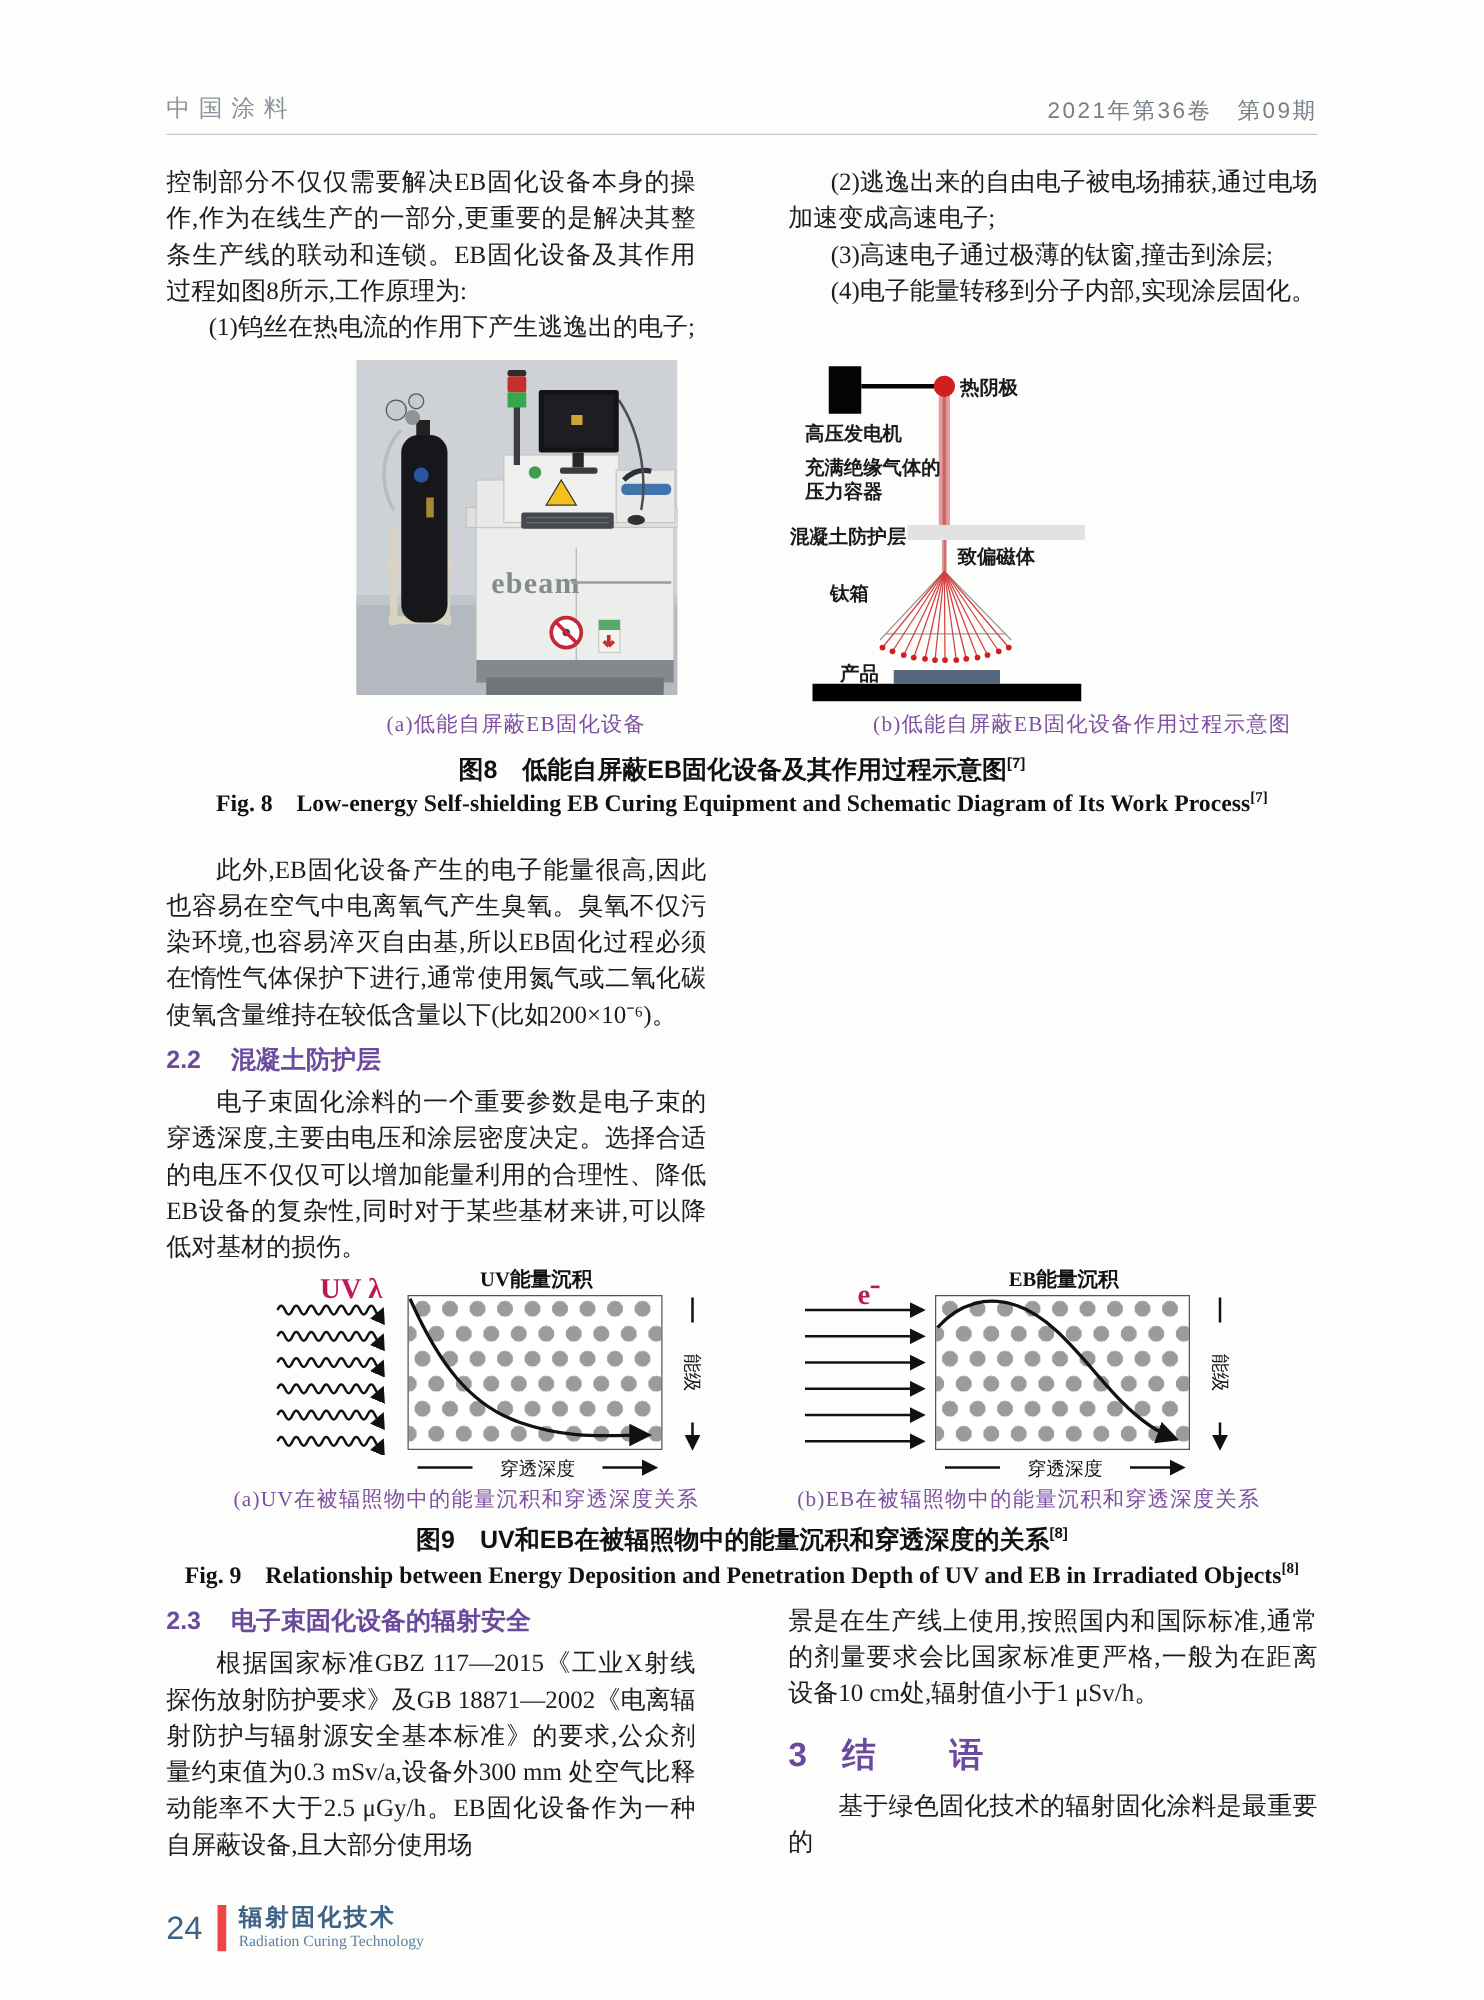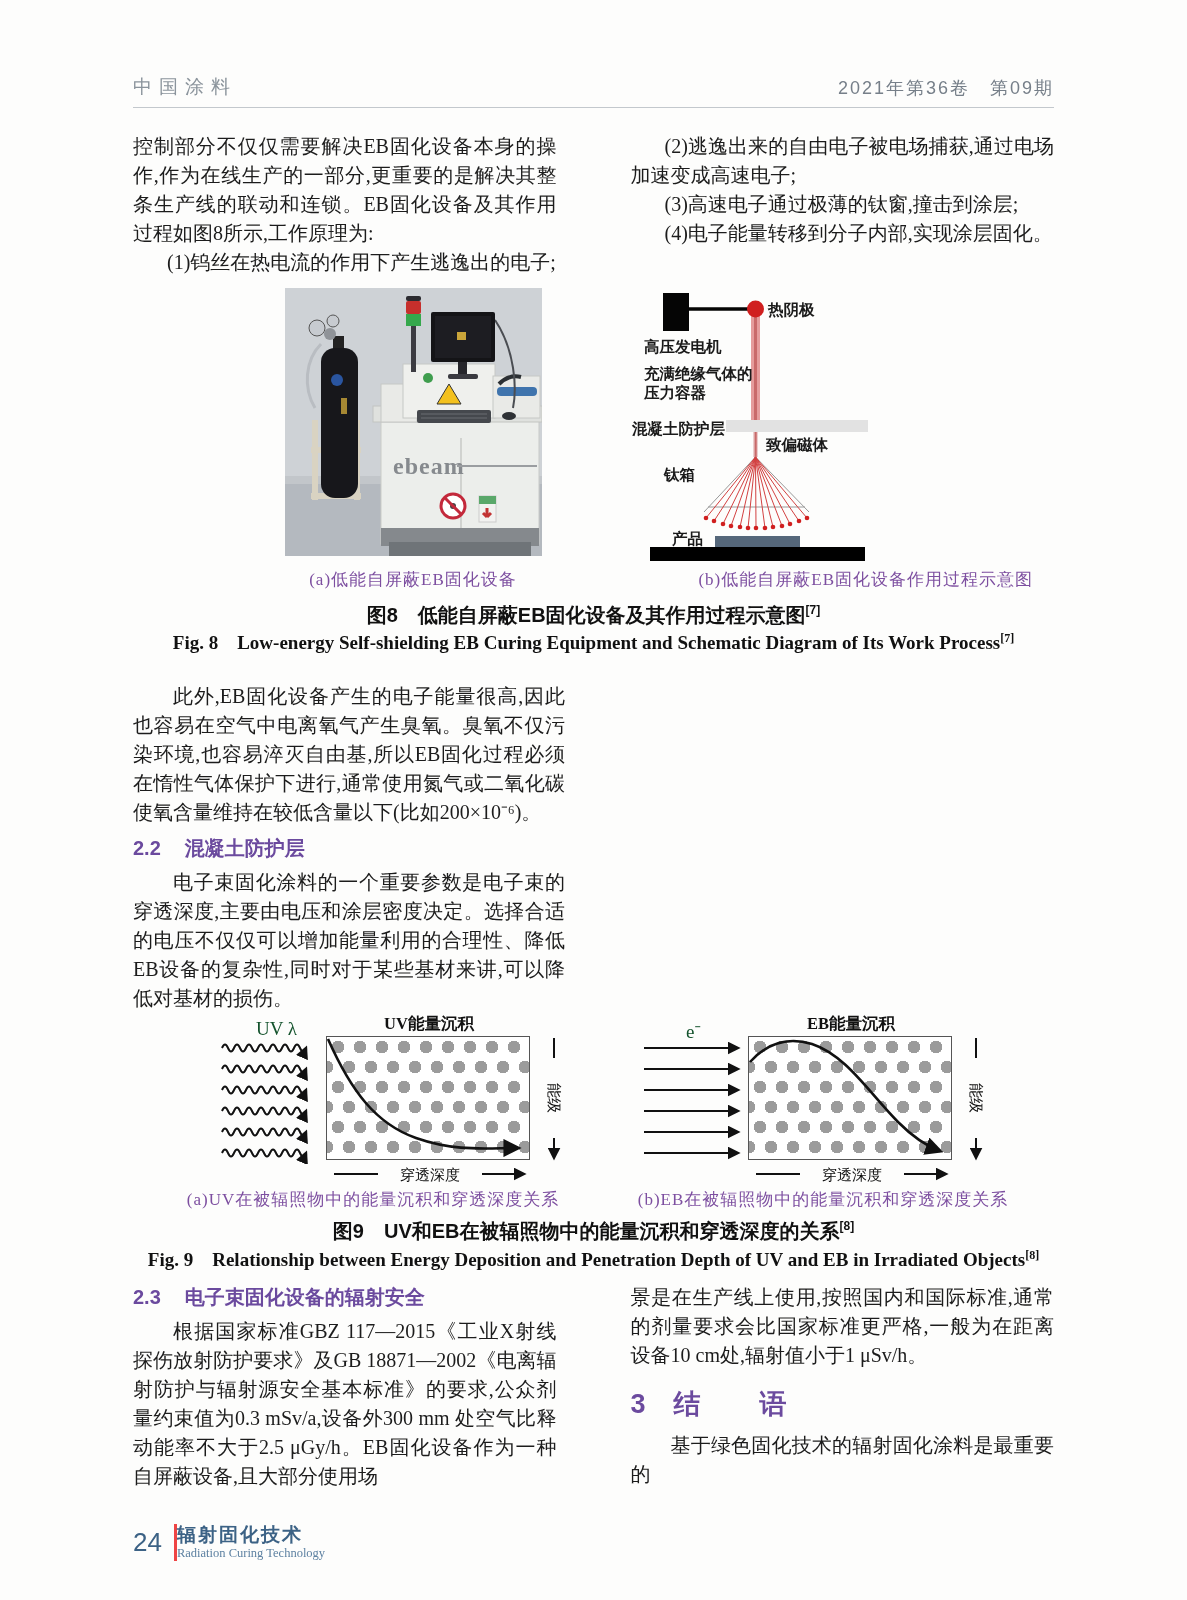--- a/index.html
+++ b/index.html
@@ -33,38 +33,38 @@
 
   
   .subcap{color:#7d4fa0;font-size:17px;letter-spacing:1px;}
   .figcap-zh{width:100%;text-align:center;font-family:"Liberation Sans",sans-serif;
              font-weight:bold;font-size:20px;color:#111;}
   .figcap-en{width:100%;text-align:center;font-weight:bold;font-size:19px;color:#111;}
   sup{font-size:12px;}
 
   
   .f9-panel{position:absolute;width:402px;height:170px;}
-  .f9-src{position:absolute;font-size:19px;color:#14532d;font-weight:normal;}
+  .f9-src{position:absolute;font-size:23px;color:#be185d;font-weight:bold;}
   .f9-title{position:absolute;left:118px;top:-3px;width:206px;text-align:center;
             font-size:16.5px;color:#111;font-weight:bold;}
   .dotbox{position:absolute;left:118px;top:20px;width:202px;height:122px;
           border:1.5px solid #555;background-color:#fff;
           background-image:
             radial-gradient(6.5px 6.5px at 11px 10px, #9b9b9b 97%, transparent 100%),
             radial-gradient(6.5px 6.5px at 11px 10px, #9b9b9b 97%, transparent 100%);
           background-size:22px 40px;
           background-position:0 0, 11px 20px;}
   .curve{position:absolute;left:118px;top:20px;}
   .f9-ax-y{position:absolute;left:334px;top:18px;}
   .f9-ax-x{position:absolute;left:118px;top:148px;}
 
   
   .ftr{top:1524px;display:flex;align-items:center;}
   .ftr .pg{font-size:26px;color:#3c6285;margin-right:12px;font-family:"Liberation Sans",sans-serif;}
-  .ftr .stack{border-left:3px solid #ef4444;}
+  .ftr .stack{border-left:7px solid #ef4444;padding-left:10px;}
   .ftr .zh{font-family:"Liberation Sans",sans-serif;font-weight:bold;font-size:19px;
            color:#3c6285;letter-spacing:2px;line-height:22px;}
   .ftr .en{font-size:12.5px;color:#5d81a1;line-height:15px;}
 
   svg text{font-family:"Liberation Serif",serif;}
 </style>
 </head>
 <body>
 
 <div class="abs content hdr">

